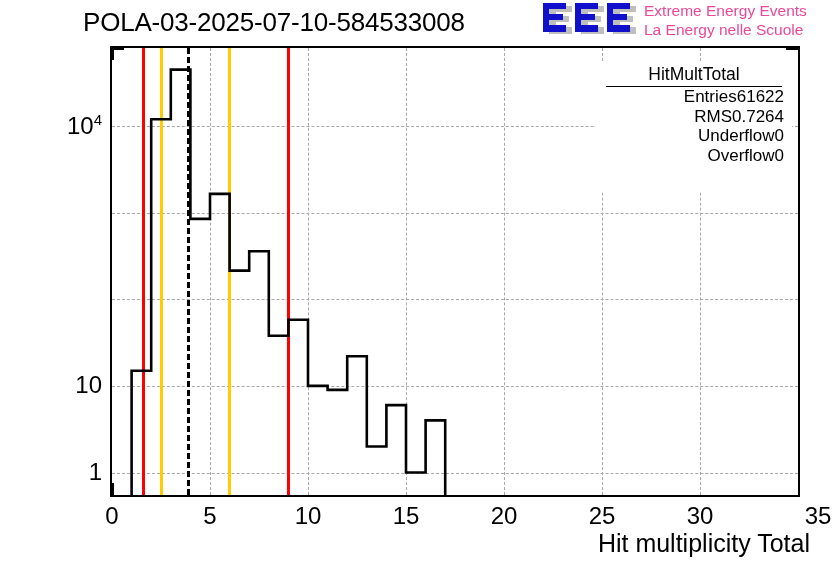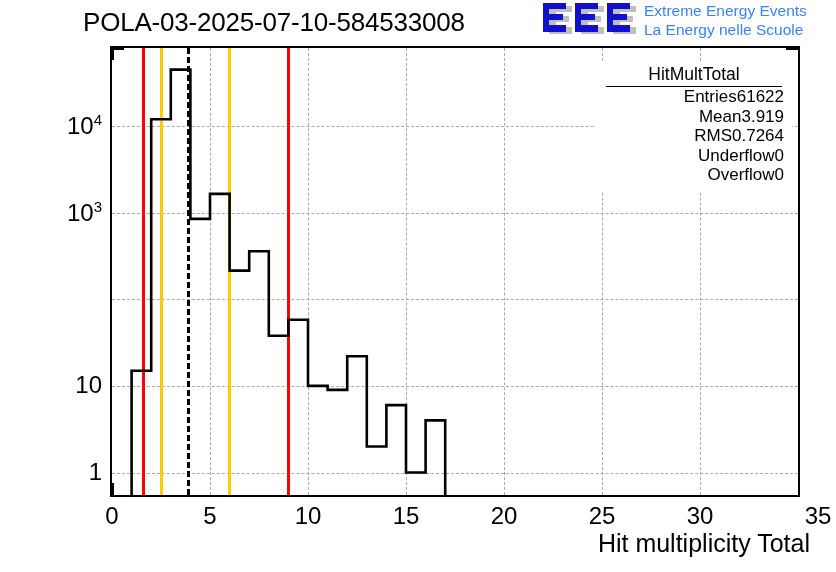--- a/index.html
+++ b/index.html
@@ -13,21 +13,21 @@
   #chart-title{
     left:83px; top:7px;
     font-size:26px; letter-spacing:-0.2px;
     white-space:nowrap;
   }
 
   
   #eee-logo{ left:540px; top:2px; width:292px; height:40px; }
   #eee-mark{ position:absolute; left:0; top:1px; width:98px; height:34px; }
   #eee-text{ position:absolute; left:104px; top:0px;
-             color:#3b82f6; font-size:15.5px; line-height:18.5px;
+             color:#ec4899; font-size:15.5px; line-height:18.5px;
              white-space:nowrap; }
 
   
   #plot-frame{
     left:110px; top:46px; width:690px; height:451px;
     border:2px solid #000; box-sizing:border-box; background:transparent;
   }
   #plot-inner{position:absolute; left:0; top:0; right:0; bottom:0;}
 
   
@@ -114,21 +114,20 @@
       <div class="xlab" style="left: 82px; top: 502px; width: 60px;">0</div>
       <div class="xlab" style="left: 180px; top: 502px; width: 60px;">5</div>
       <div class="xlab" style="left: 278px; top: 502px; width: 60px;">10</div>
       <div class="xlab" style="left: 376px; top: 502px; width: 60px;">15</div>
       <div class="xlab" style="left: 474px; top: 502px; width: 60px;">20</div>
       <div class="xlab" style="left: 572px; top: 502px; width: 60px;">25</div>
       <div class="xlab" style="left: 670px; top: 502px; width: 60px;">30</div>
       <div class="xlab" style="left: 788px; top: 502px; width: 60px;">35</div>
       <div class="ylab" style="left: 24px; width: 78px; top: 457.5px;">1</div>
       <div class="ylab" style="left: 24px; width: 78px; top: 370.9px;">10</div>
-      <div class="ylab" style="left: 24px; width: 78px; top: 197.8px;">10<sup>3</sup></div>
       <div class="ylab" style="left: 24px; width: 78px; top: 111.2px;">10<sup>4</sup></div>
     </div>
 
   <div class="abs" id="xaxis-title">Hit multiplicity Total</div>
 
   <div class="abs" id="plot-frame">
     <div id="plot-inner">
       <div class="abs" id="grid-layer" style="left:0;top:0;right:0;bottom:0;">
           <div class="gridline h" style="top: 424.5px;"></div>
           <div class="gridline h" style="top: 337.9px;"></div>
@@ -326,24 +325,20 @@
   </div>
 
   <div class="abs" id="stats-box">
     <div id="stats-title">HitMultTotal</div>
     <div id="stats-rows">
         <div class="stats-row">
           <span class="k">Entries</span>
           <span class="v">61622</span>
         </div>
         <div class="stats-row">
-          <span class="k">Mean</span>
-          <span class="v">3.919</span>
-        </div>
-        <div class="stats-row">
           <span class="k">RMS</span>
           <span class="v">0.7264</span>
         </div>
         <div class="stats-row">
           <span class="k">Underflow</span>
           <span class="v">0</span>
         </div>
         <div class="stats-row">
           <span class="k">Overflow</span>
           <span class="v">0</span>

